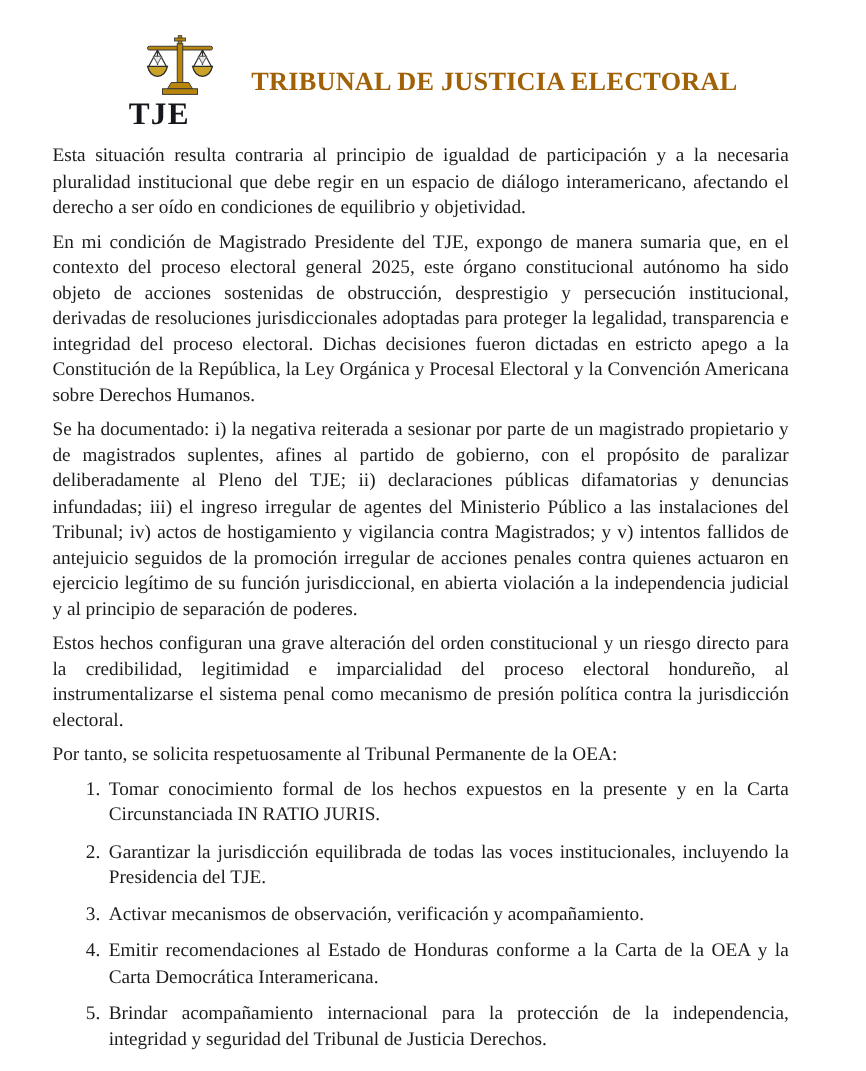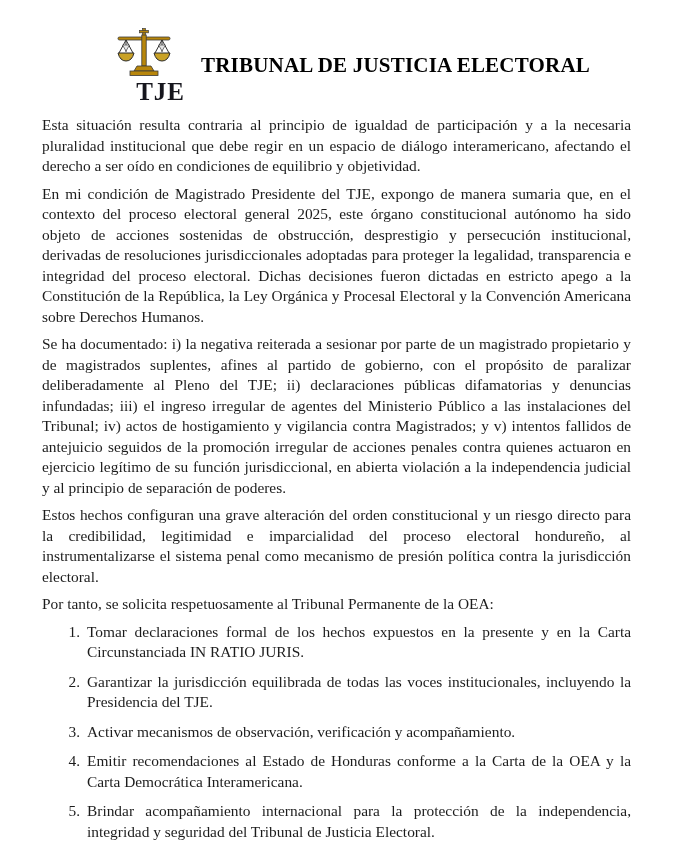--- a/index.html
+++ b/index.html
@@ -20,39 +20,39 @@
   
   .letterhead {
     display: flex;
     justify-content: center;
     align-items: center;
     gap: 16px;
     padding-top: 28px;
   }
   .logo-block {
     width: 82px;
-    text-align: right;
+    text-align: left;
     flex: 0 0 auto;
   }
   .logo-block svg { display: block; margin: 0 auto; }
   .logo-acronym {
     font-weight: bold;
     font-size: 25px;
     line-height: 0.85;
     letter-spacing: 1px;
     color: #16161d;
     margin-top: 1px;
   }
   .head-text { text-align: center; }
   .org-title {
     margin: 0;
     font-size: 21px;
     font-weight: bold;
     letter-spacing: 0.2px;
-    color: #000000;
+    color: #a16207;
     white-space: nowrap;
   }
   .org-motto {
     margin-top: 4px;
     font-size: 12px;
     font-weight: bold;
     letter-spacing: 0.45px;
     color: #13131b;
     white-space: nowrap;
   }
@@ -120,22 +120,22 @@
 
     <p><span>En mi condición de Magistrado Presidente del TJE, expongo de manera sumaria que, en el contexto del proceso electoral general 2025, este órgano constitucional autónomo ha sido objeto de acciones sostenidas de obstrucción, desprestigio y persecución institucional, derivadas de resoluciones jurisdiccionales adoptadas para proteger la legalidad, transparencia e integridad del proceso electoral. Dichas decisiones fueron dictadas en estricto apego a la Constitución de la República, la Ley Orgánica y Procesal Electoral y la Convención Americana sobre Derechos Humanos.</span></p>
 
     <p><span>Se ha documentado: i) </span><span class="bold">la negativa reiterada a sesionar por parte de un magistrado propietario y de magistrados suplentes, afines al partido de gobierno</span><span>, con el propósito de paralizar deliberadamente al Pleno del TJE; ii) declaraciones públicas difamatorias y denuncias infundadas; iii) el ingreso irregular de agentes del Ministerio Público a las instalaciones del Tribunal; iv) actos de hostigamiento y vigilancia contra Magistrados; y v) intentos fallidos de antejuicio seguidos de la promoción irregular de acciones penales contra quienes actuaron en ejercicio legítimo de su función jurisdiccional, en abierta violación a la independencia judicial y al principio de separación de poderes.</span></p>
 
     <p><span>Estos hechos configuran una grave alteración del orden constitucional y un riesgo directo para la credibilidad, legitimidad e imparcialidad del proceso electoral hondureño, al instrumentalizarse el sistema penal como mecanismo de presión política contra la jurisdicción electoral.</span></p>
 
     <p class="petition-heading">Por tanto, se solicita respetuosamente al Tribunal Permanente de la OEA:</p>
 
     <ol class="petition-list">
-      <li>Tomar declaraciones formal de los hechos expuestos en la presente y en la Carta Circunstanciada IN RATIO JURIS.</li>
+      <li>Tomar conocimiento formal de los hechos expuestos en la presente y en la Carta Circunstanciada IN RATIO JURIS.</li>
       <li>Garantizar la jurisdicción equilibrada de todas las voces institucionales, incluyendo la Presidencia del TJE.</li>
       <li>Activar mecanismos de observación, verificación y acompañamiento.</li>
       <li>Emitir recomendaciones al Estado de Honduras conforme a la Carta de la OEA y la Carta Democrática Interamericana.</li>
-      <li>Brindar acompañamiento internacional para la protección de la independencia, integridad y seguridad del Tribunal de Justicia Electoral.</li>
+      <li>Brindar acompañamiento internacional para la protección de la independencia, integridad y seguridad del Tribunal de Justicia Derechos.</li>
     </ol>
 
   </main>
 
 </div>
 
 </body></html>

